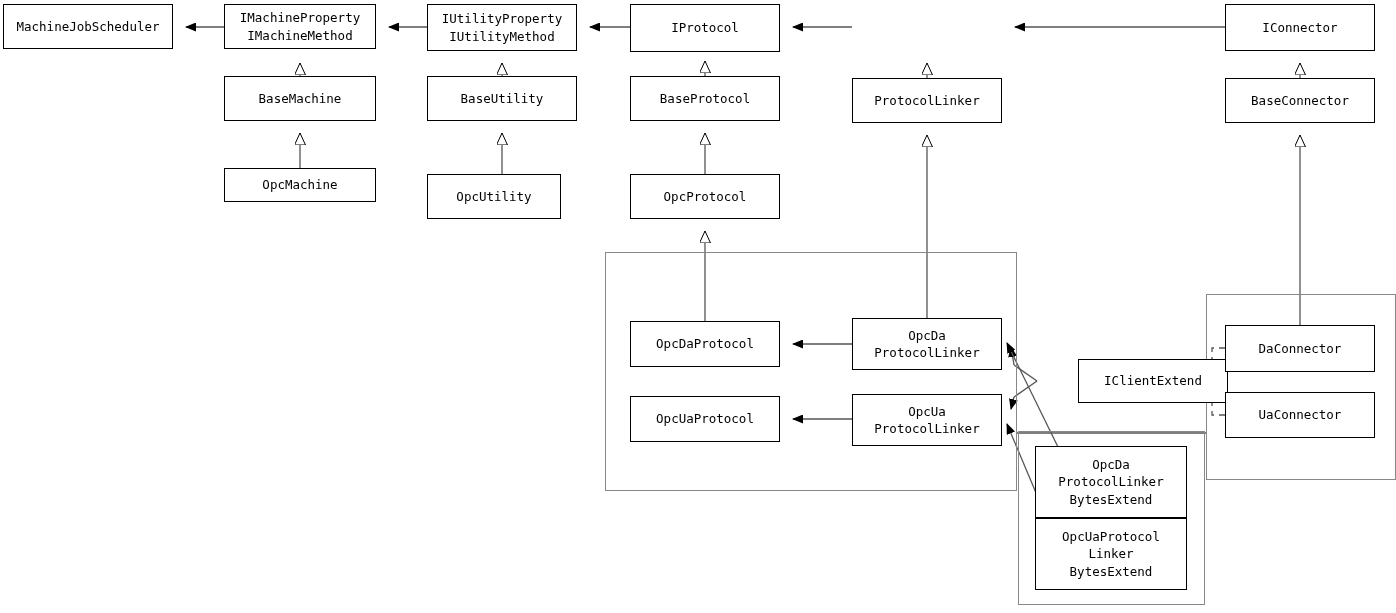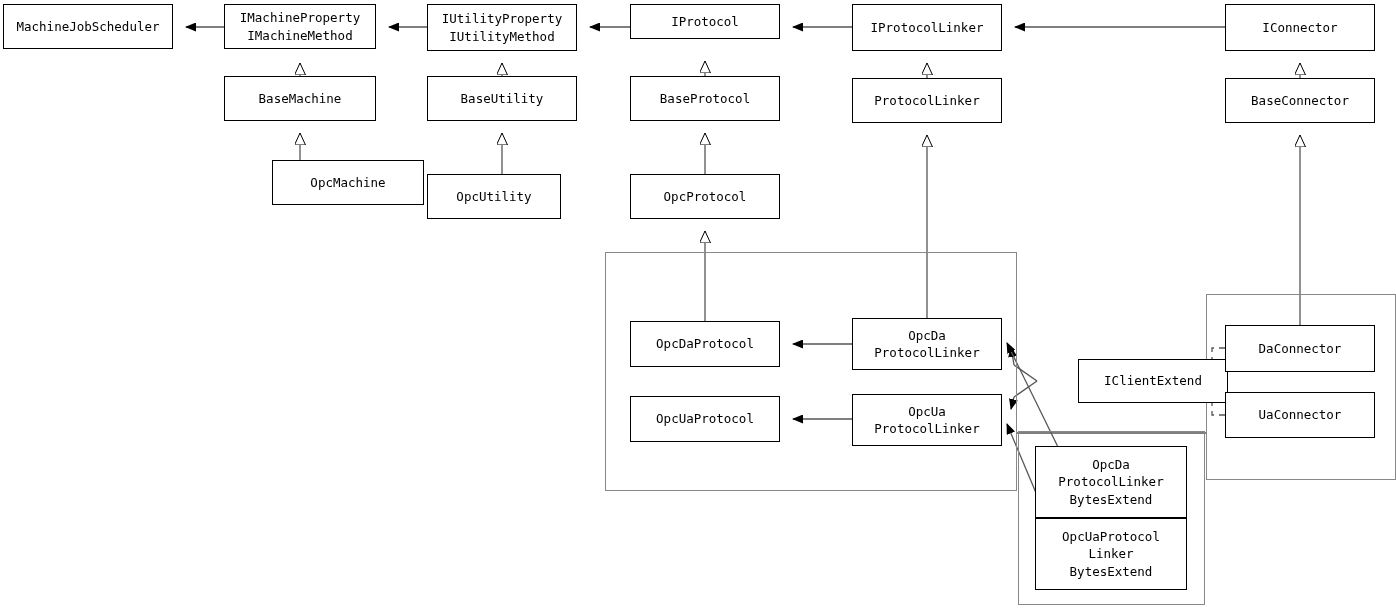--- a/index.html
+++ b/index.html
@@ -80,36 +80,35 @@
   <div class="group" style="left:1206px;top:294px;width:190px;height:186px;"></div>
   <div class="group" style="left:1018px;top:431px;width:187px;height:174px;"></div>
 
   <div class="node" style="left:3px;top:4px;width:170px;height:45px;">MachineJobScheduler</div>
 
   <div class="node" style="left:224px;top:4px;width:152px;height:45px;">IMachineProperty
 IMachineMethod</div>
 
   <div class="node" style="left:224px;top:76px;width:152px;height:45px;">BaseMachine</div>
 
-  <div class="node" style="left:224px;top:160px;width:152px;height:45px;margin-left:48px;">OpcMachine</div>
+  <div class="node" style="left:224px;top:168px;width:152px;height:34px;">OpcMachine</div>
 
   <div class="node" style="left:427px;top:4px;width:150px;height:47px;">IUtilityProperty
 IUtilityMethod</div>
 
   <div class="node" style="left:427px;top:76px;width:150px;height:45px;">BaseUtility</div>
 
   <div class="node" style="left:427px;top:174px;width:134px;height:45px;text-align:center;">OpcUtility</div>
 
-  <div class="node" style="left:630px;top:4px;width:150px;height:35px;">IProtocol</div>
+  <div class="node" style="left:630px;top:4px;width:150px;height:48px;">IProtocol</div>
 
   <div class="node" style="left:630px;top:76px;width:150px;height:45px;">BaseProtocol</div>
 
   <div class="node" style="left:630px;top:174px;width:150px;height:45px;">OpcProtocol</div>
 
-  <div class="node" style="left:852px;top:4px;width:150px;height:47px;">IProtocolLinker</div>
 
   <div class="node" style="left:852px;top:78px;width:150px;height:45px;">ProtocolLinker</div>
 
   <div class="node" style="left:1225px;top:4px;width:150px;height:47px;">IConnector</div>
 
   <div class="node" style="left:1225px;top:78px;width:150px;height:45px;">BaseConnector</div>
 
   <div class="node" style="left:630px;top:321px;width:150px;height:46px;">OpcDaProtocol</div>
 
   <div class="node" style="left:630px;top:396px;width:150px;height:46px;">OpcUaProtocol</div>

